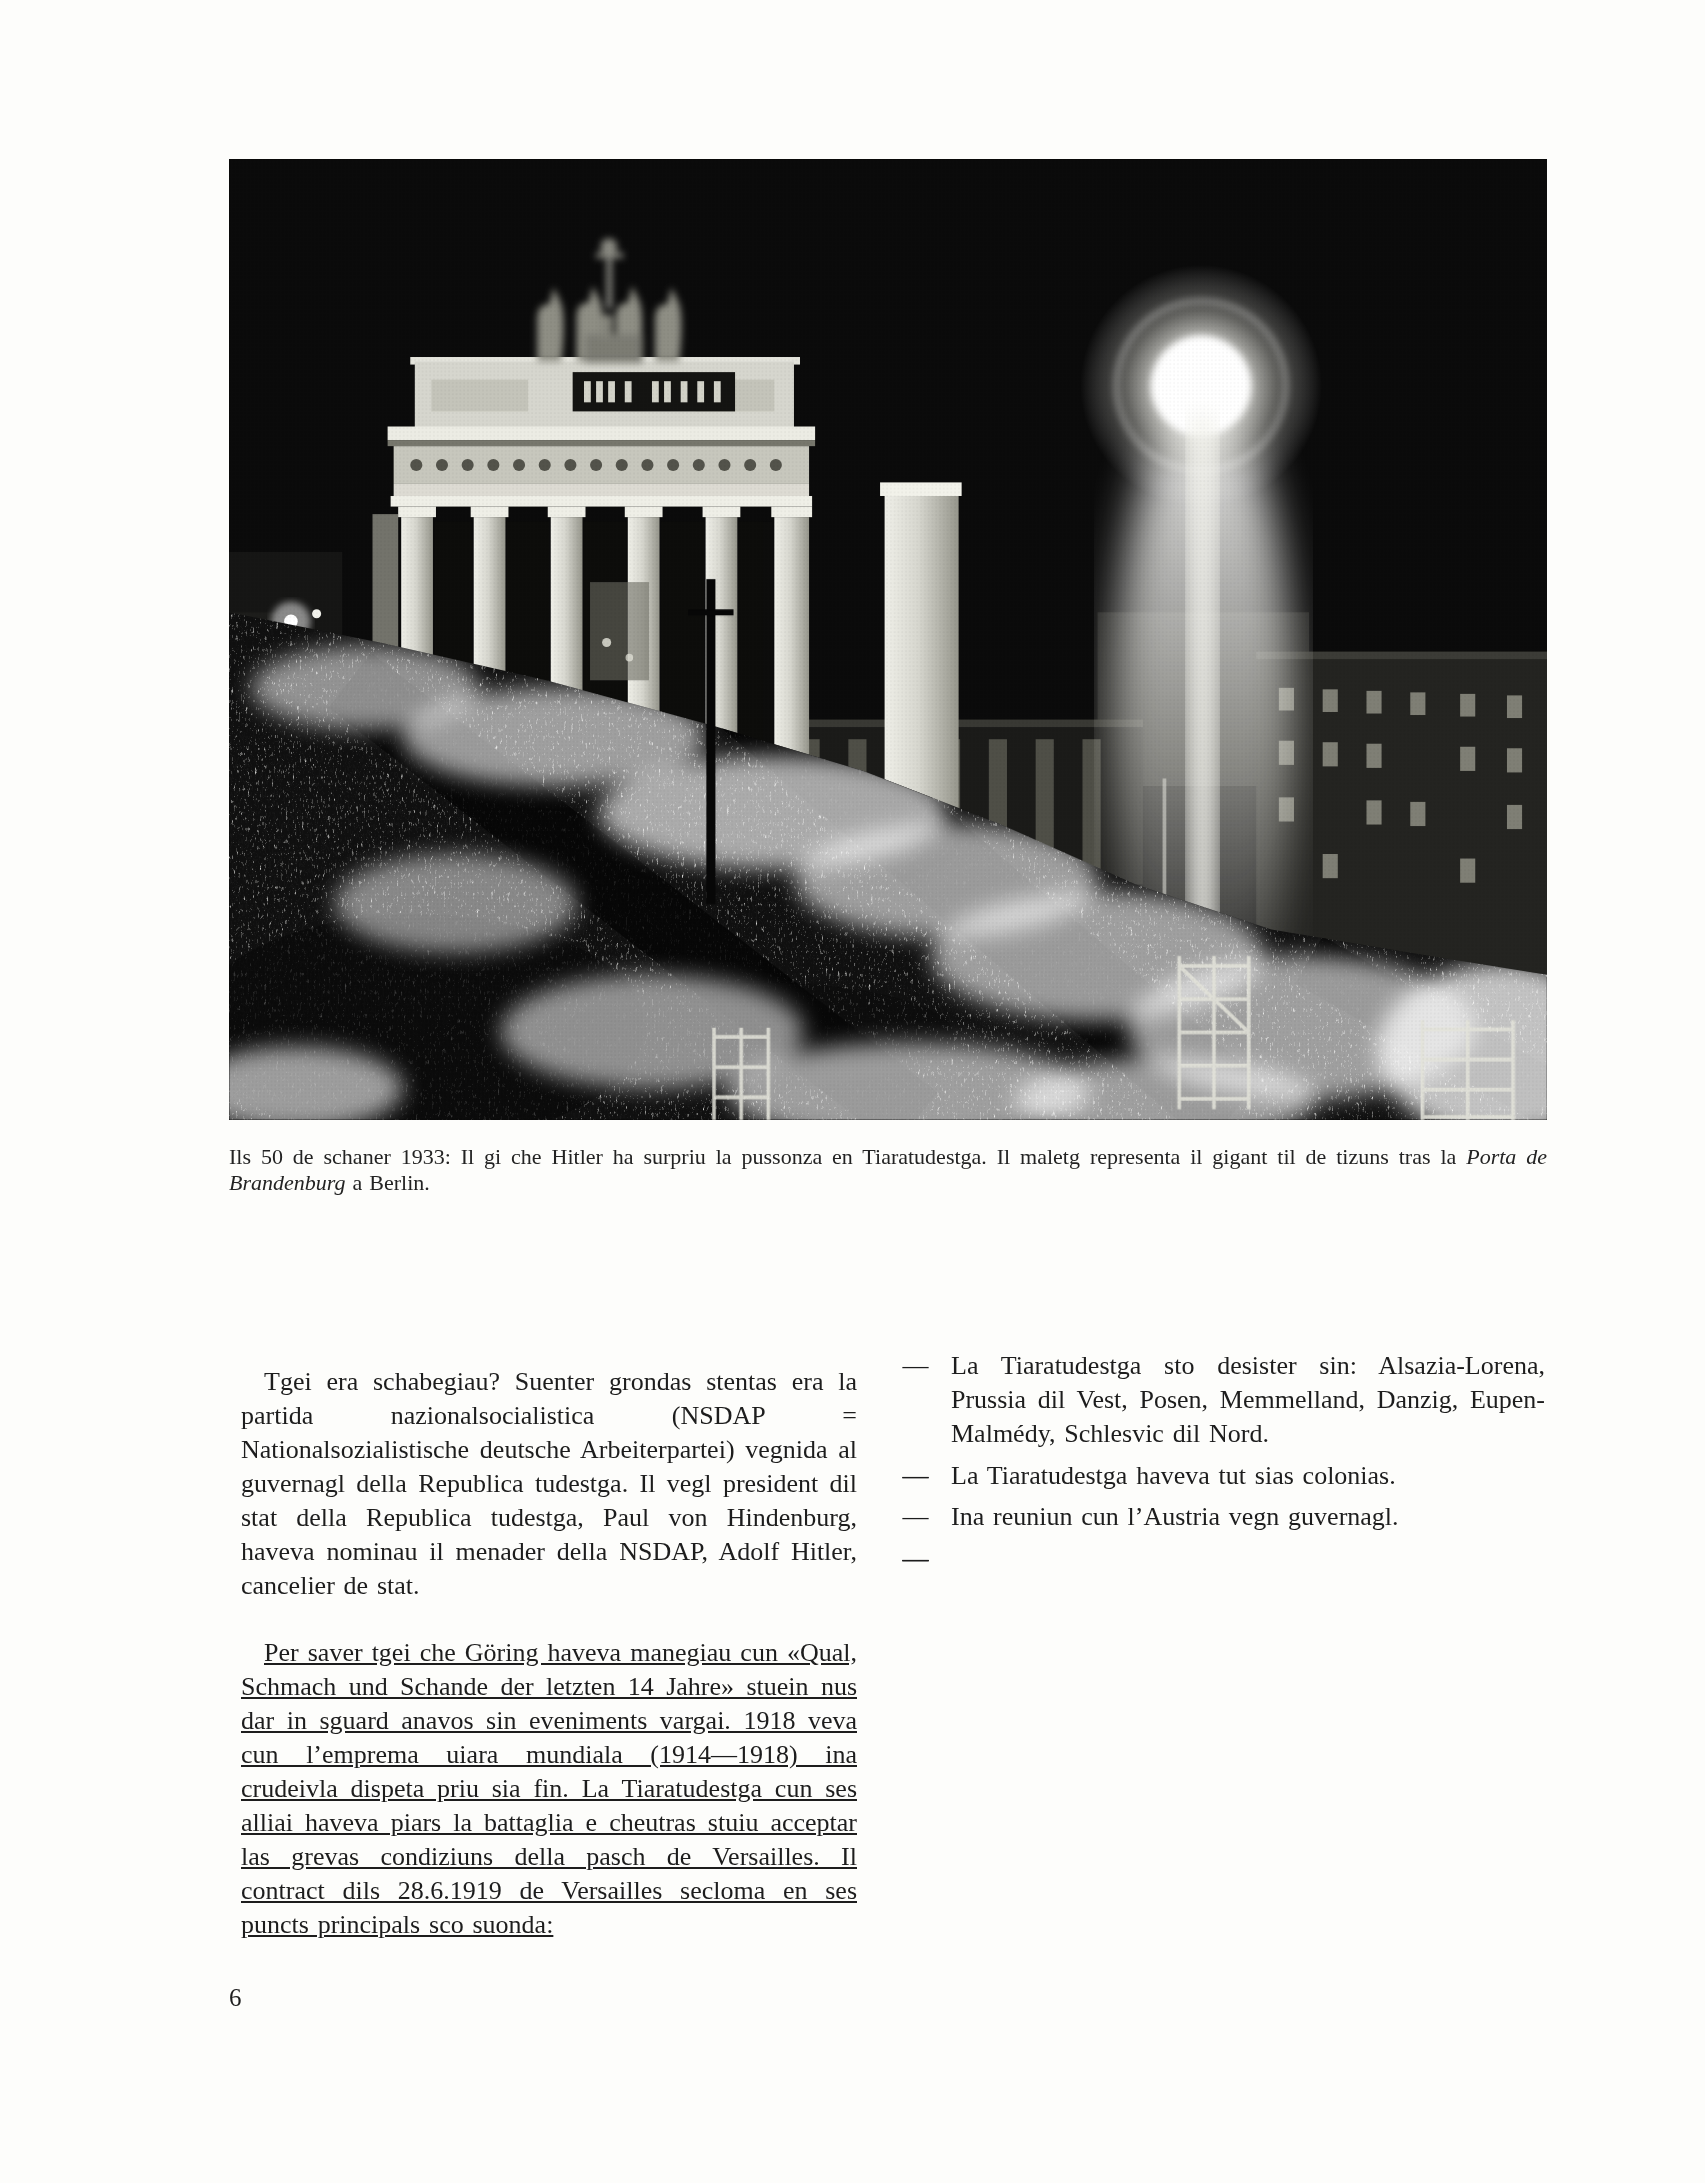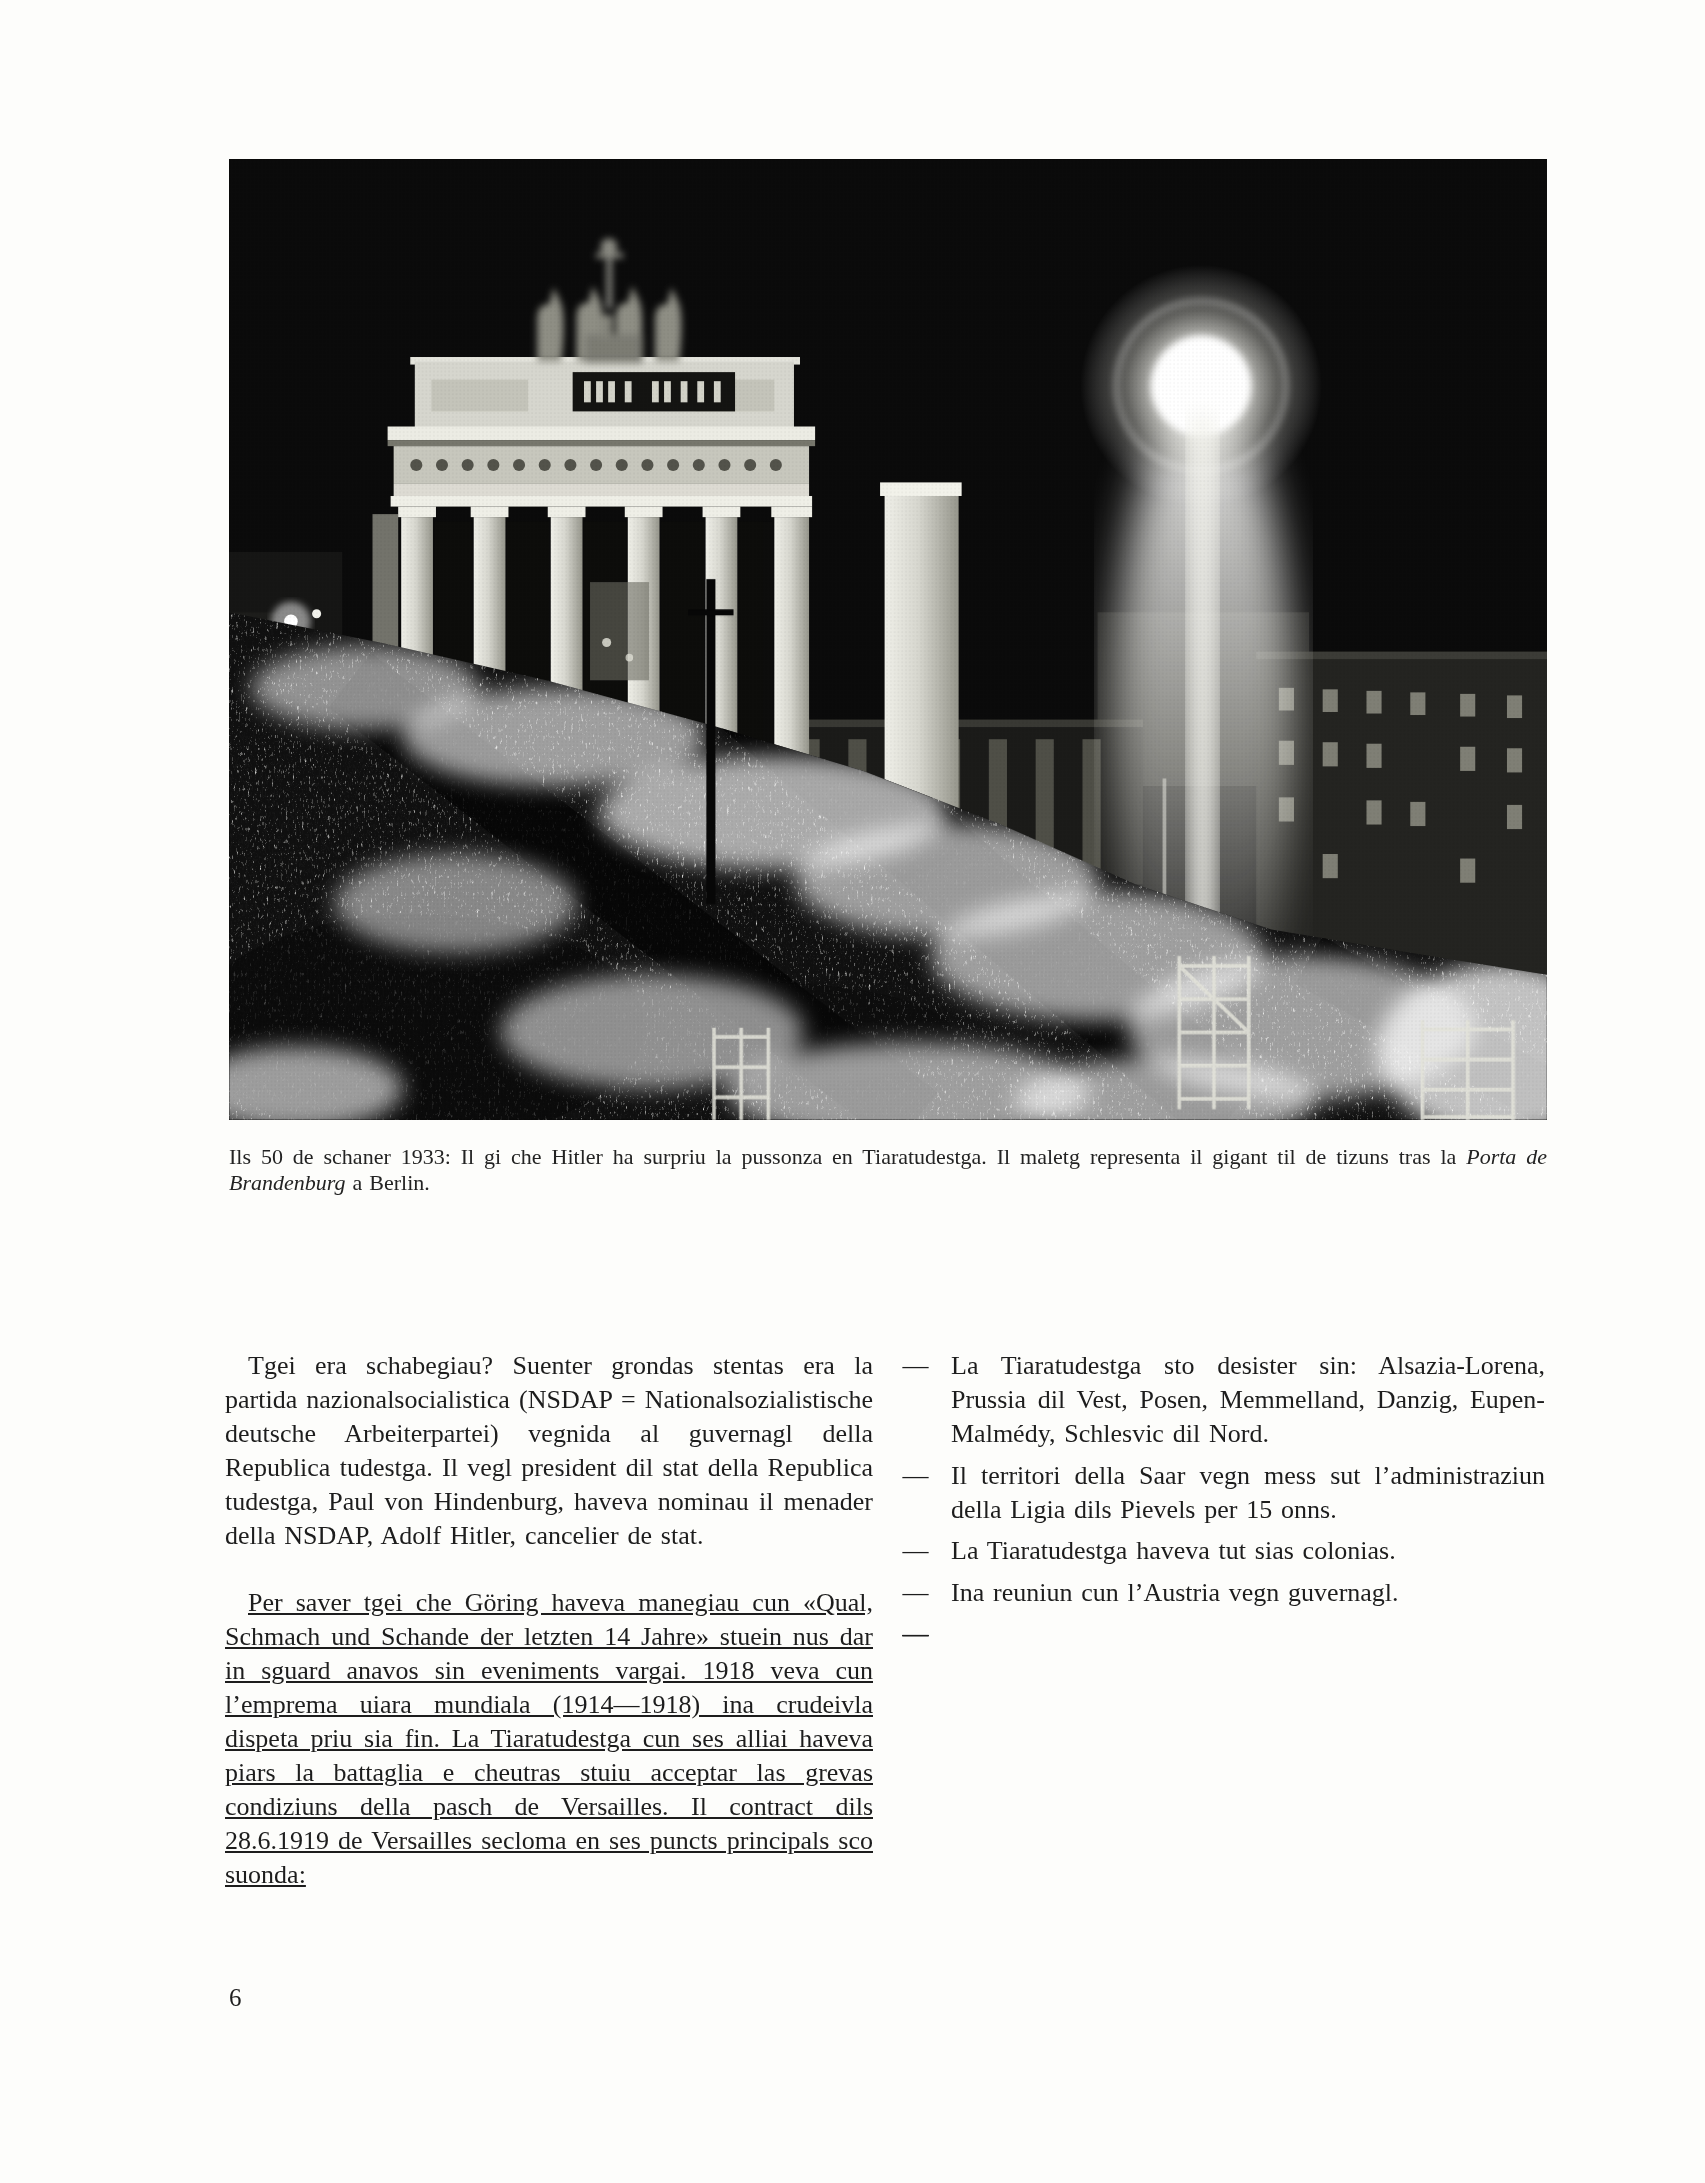--- a/index.html
+++ b/index.html
@@ -23,21 +23,21 @@
     text-align: justify; word-spacing: 1.5px; color: #232323;
   }
   .caption em { font-style: italic; }
   .col {
     position: absolute; top: 1349px;
     font-size: 26px; line-height: 34px;
     text-align: justify; word-spacing: 2.3px; color: #1d1d1d;
   }
   .col-left  { left: 225px;  width: 648px; }
   .col-right { left: 901px; width: 644px; }
-  .col-left p { margin: 0; text-indent: 23px; }
+  .col-left p { margin: 16px; text-indent: 23px; }
   .col-left p + p { margin-top: 33px; text-decoration: underline; }
   .list-item { position: relative; padding-left: 50px; margin-bottom: 7.6px; }
   .list-item .dash { position: absolute; left: 1.5px; top: 0; }
   .pageno {
     position: absolute; left: 229px; top: 1984px;
     font-size: 25px; color: #1d1d1d;
   }
 </style>
 </head>
 <body>
@@ -330,21 +330,20 @@
   <p>Per saver tgei che Göring haveva manegiau cun «Qual, Schmach und Schande der letzten 14 Jahre» stuein nus dar in sguard anavos sin eveniments vargai. 1918 veva cun l’emprema uiara mundiala (1914—1918) ina crudeivla dispeta priu sia fin. La Tiaratudestga cun ses alliai haveva piars la battaglia e cheutras stuiu acceptar las grevas condiziuns della pasch de Versailles. Il contract dils 28.6.1919 de Versailles secloma en ses puncts principals sco suonda:</p>
 </div>
 
 <div class="col col-right">
   <div class="list-item">
     <span class="dash">—</span>
     <span>La Tiaratudestga sto desister sin: Alsazia-Lorena, Prussia dil Vest, Posen, Memmelland, Danzig, Eupen-Malmédy, Schlesvic dil Nord.</span>
   </div>
   <div class="list-item">
     <span class="dash">—</span>
-    <span>Il territori della Saar vegn mess sut l’administraziun della Ligia dils Pievels per 15 onns.</span>
   </div>
   <div class="list-item">
     <span class="dash">—</span>
     <span>La Tiaratudestga haveva tut sias colonias.</span>
   </div>
   <div class="list-item">
     <span class="dash">—</span>
     <span>Ina reuniun cun l’Austria vegn guvernagl.</span>
   </div>
   <div class="list-item">

